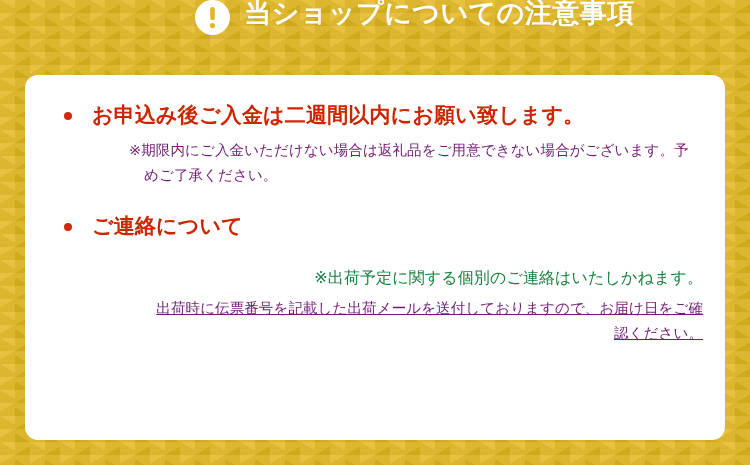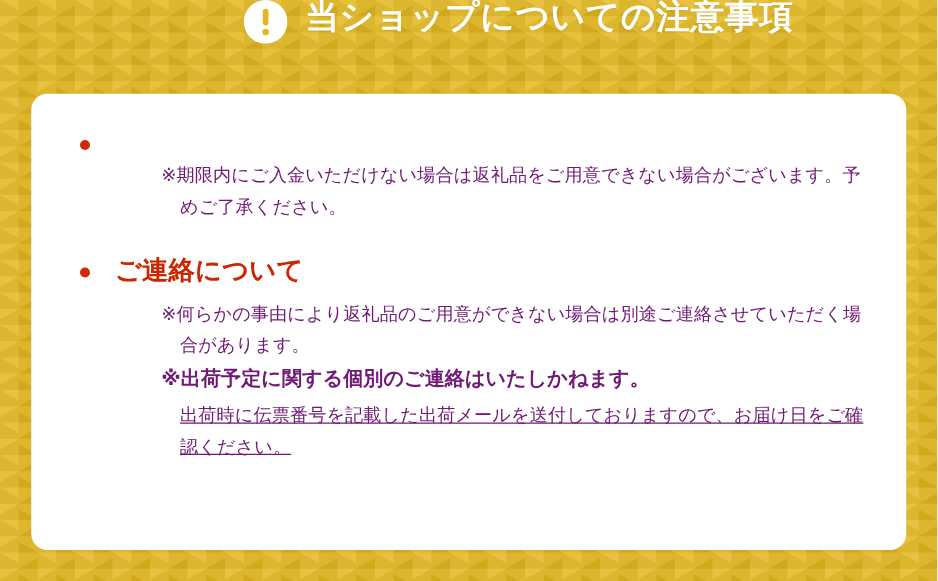--- a/index.html
+++ b/index.html
@@ -76,20 +76,21 @@
     list-style: none;
     margin: 0;
     padding: 0;
   }
   .notice-block {
     margin: 0;
     padding: 0;
   }
   .notice-block + .notice-block {
     margin-top: 24px;
+    text-align: right;
   }
 
   .bullet-row {
     display: flex;
     align-items: flex-start;
     gap: 0;
   }
   .bullet-dot {
     flex: 0 0 auto;
     width: 8px;
@@ -111,24 +112,24 @@
     color: #701a75;
     font-size: 14.5px;
     line-height: 1.72;
     letter-spacing: 0.1px;
   }
   .sub-note.hanging {
     text-indent: -15px;
     padding-left: 15px;
   }
   .sub-note.red {
-    color: #701a75;
+    color: #15803d;
     font-size: 16px;
-    font-weight: bold;
-    margin-top: 0;
+    font-weight: normal;
+    margin-top: 24px;
   }
   .sub-note.indented {
     margin-top: 4px;
     margin-left: 97px;
     text-indent: 0;
     padding-left: 0;
     text-decoration: underline;
   }
 </style>
 </head>
@@ -144,30 +145,30 @@
     </svg>
     <div class="header-title">当ショップについての注意事項</div>
   </div>
 
   <div class="card">
     <ul class="notice-list">
 
       <li class="notice-block">
         <div class="bullet-row">
           <span class="bullet-dot"></span>
+          <span class="bullet-heading">お申込み後ご入金は二週間以内にお願い致します。</span>
         </div>
         <p class="sub-note hanging">※期限内にご入金いただけない場合は返礼品をご用意できない場合がございます。予めご了承ください。</p>
       </li>
 
       <li class="notice-block">
         <div class="bullet-row">
           <span class="bullet-dot"></span>
           <span class="bullet-heading">ご連絡について</span>
         </div>
-        <p class="sub-note hanging">※何らかの事由により返礼品のご用意ができない場合は別途ご連絡させていただく場合があります。</p>
         <p class="sub-note hanging red">※出荷予定に関する個別のご連絡はいたしかねます。</p>
         <p class="sub-note indented">出荷時に伝票番号を記載した出荷メールを送付しておりますので、お届け日をご確認ください。</p>
       </li>
 
     </ul>
   </div>
 
 </div>
 
 </body></html>

